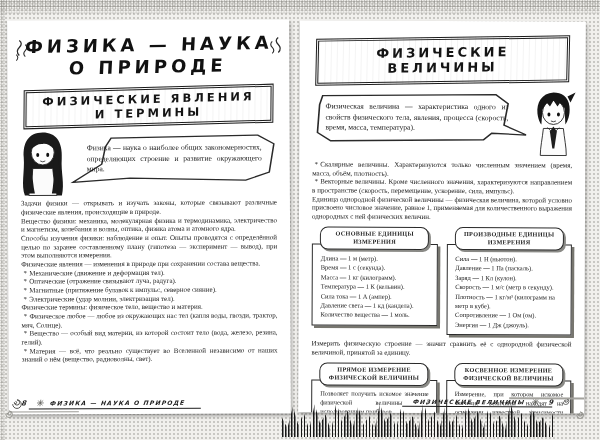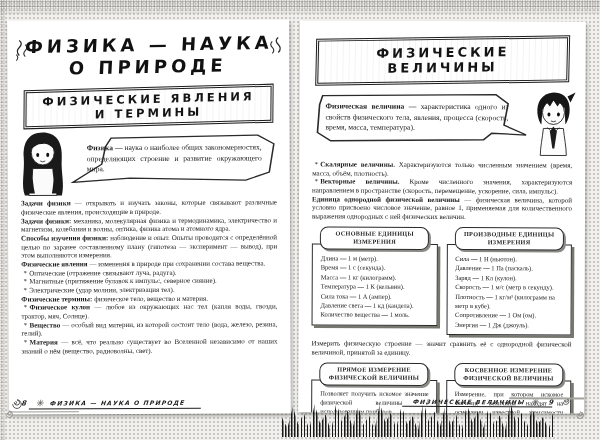--- a/index.html
+++ b/index.html
@@ -35,21 +35,21 @@
   .def-row{position:relative;margin-top:8px;min-height:60px;}
   #left-page .def-row{padding-left:49px;}
   #right-page .def-row{padding-right:46px;min-height:64px;}
   .avatar{position:absolute;}
   #girl-avatar{left:-4px;top:-4px;width:52px;height:66px;}
   #boy-avatar{right:-5px;top:-2px;width:48px;height:66px;}
   .bubble{position:relative;}
   .bubble .frame{position:absolute;inset:0;width:100%;height:100%;}
   .bubble .txt{position:relative;padding:9px 15px 8px 17px;font-size:7.6px;line-height:1.4;text-align:justify;}
   #right-page .bubble .txt{padding:10px 18px 9px 13px;}
-  .lead{font-weight:bold;}
+  .lead{font-weight:normal;}
 
   .body-text{margin-top:5px;font-size:7px;line-height:1.24;text-align:justify;}
   .body-text p{margin:0;}
   .li .star{display:inline-block;width:8px;text-align:center;}
 
   
   .units-row,.measure-row{display:flex;gap:9px;margin-top:5px;align-items:flex-start;}
   .unit-col{flex:1;min-width:0;}
   .unit-title{position:relative;z-index:2;margin:0 auto -6px;width:82%;background:#fff;border:1px solid #2a2a2a;
     border-radius:8px;box-shadow:2px 2px 0 0 #8a8a86;padding:2px 2px 3px;text-align:center;
@@ -125,31 +125,32 @@
         <div class="bubble">
           <svg class="frame" viewBox="0 0 220 62" preserveAspectRatio="none">
             <polygon points="44,5 200,2 217,13 212,49 187,59 64,56 3,61 34,38 38,16" fill="#fff" stroke="#2a2a2a" stroke-width="1.6"></polygon>
           </svg>
           <div class="txt"><span class="lead">Физика</span><span> — наука о наиболее общих закономерностях, определяющих строение и развитие окружающего мира.</span></div>
         </div>
       </div>
 
       <div class="body-text">
         <p><span class="lead">Задачи физики</span><span> — открывать и изучать законы, которые связывают различные физические явления, происходящие в природе.</span></p>
-        <p><span class="lead">Задачи физики:</span><span> механика, молекулярная физика и термодинамика, электричество и магнетизм, колебания и волны, оптика, физика атома и атомного ядра.</span></p>
+        <p><span class="lead">Вещество физики:</span><span> механика, молекулярная физика и термодинамика, электричество и магнетизм, колебания и волны, оптика, физика атома и атомного ядра.</span></p>
         <p><span class="lead">Способы изучения физики:</span><span> наблюдение и опыт. Опыты проводятся с определённой целью по заранее составленному плану (гипотеза — эксперимент — вывод), при этом выполняются измерения.</span></p>
         <p><span class="lead">Физические явления</span><span> — изменения в природе при сохранении состава вещества.</span></p>
 
+        <div class="li"><span class="star">*</span><span>Механические (движение и деформация тел).</span></div>
         <div class="li"><span class="star">*</span><span>Оптические (отражение связывают луча, радуга).</span></div>
         <div class="li"><span class="star">*</span><span>Магнитные (притяжение булавок к импульс, северное сияние).</span></div>
         <div class="li"><span class="star">*</span><span>Электрические (удар молнии, электризация тел).</span></div>
 
         <p><span class="lead">Физические термины:</span><span> физическое тело, вещество и материя.</span></p>
 
-        <div class="li"><span class="star">*</span><span class="lead">Физическое кулон</span><span> — любое из окружающих нас тел (капля воды, гвозди, трактор, мяч, Солнце).</span></div>
+        <div class="li"><span class="star">*</span><span class="lead">Физическое любое</span><span> — любое из окружающих нас тел (капля воды, гвозди, трактор, мяч, Солнце).</span></div>
         <div class="li"><span class="star">*</span><span class="lead">Вещество</span><span> — особый вид материи, из которой состоит тело (вода, железо, резина, гелий).</span></div>
         <div class="li"><span class="star">*</span><span class="lead">Материя</span><span> — всё, что реально существует во Вселенной независимо от наших знаний о нём (вещество, радиоволны, свет).</span></div>
       </div>
 
       <div class="footer" id="left-footer">
         <span class="num">8</span>&nbsp;&nbsp;
         <svg class="doodle" width="7" height="7" viewBox="0 0 10 10">
             <path d="M5 0 V10 M0 5 H10 M1.5 1.5 L8.5 8.5 M8.5 1.5 L1.5 8.5" stroke="#5c5c58" stroke-width="1" fill="none"></path>
           </svg>&nbsp;
         <span>ФИЗИКА — НАУКА О ПРИРОДЕ</span>

